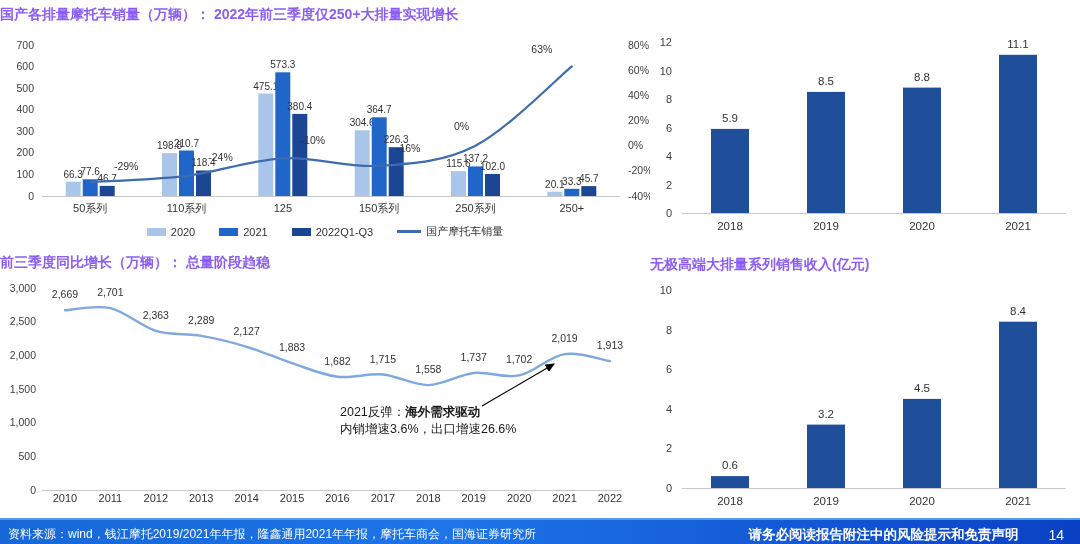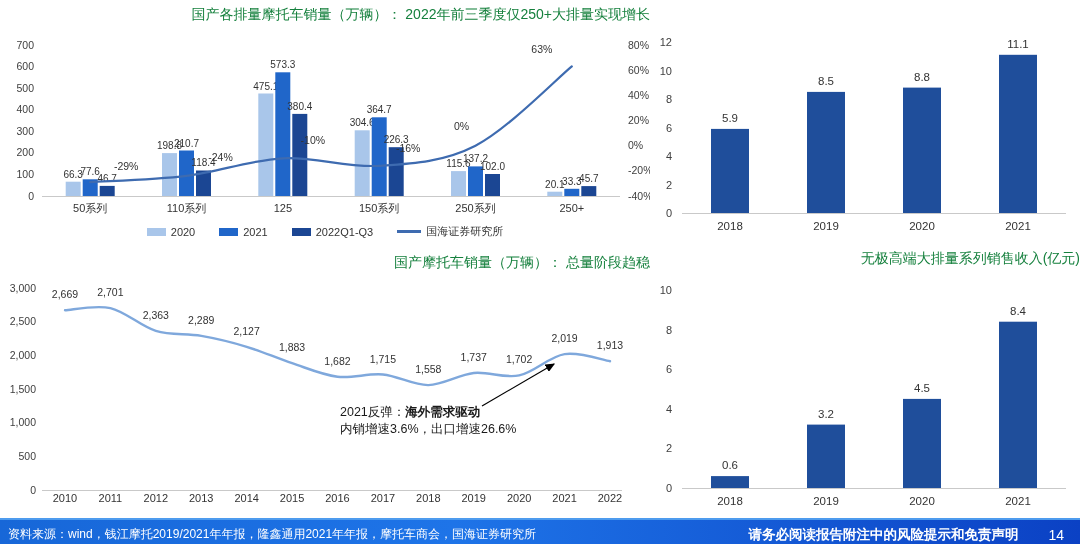--- a/index.html
+++ b/index.html
@@ -3,26 +3,26 @@
 <meta charset="utf-8">
 <style>
   html,body{margin:0;padding:0;background:#fff;}
   .slide{position:relative;width:1080px;height:544px;background:#ffffff;overflow:hidden;
          font-family:"Liberation Sans","DejaVu Sans",sans-serif;}
   .quad{position:absolute;}
   .q-tl{left:0;top:0;width:650px;height:250px;}
   .q-tr{left:650px;top:0;width:430px;height:250px;}
   .q-bl{left:0;top:250px;width:650px;height:264px;}
   .q-br{left:650px;top:250px;width:430px;height:266px;}
-  .chart-title{position:absolute;left:0;right:0;text-align:right;font-weight:normal;
-               font-size:14px;color:#15803d;white-space:nowrap;}
+  .chart-title{position:absolute;left:0;right:0;text-align:left;font-weight:bold;
+               font-size:14px;color:#8b5cf6;white-space:nowrap;}
   .q-tl .chart-title{top:6px;}
   .q-tr .chart-title{top:8px;}
   .q-bl .chart-title{top:4px;}
-  .q-br .chart-title{top:0;}
+  .q-br .chart-title{top:6px;}
   svg.chart{position:absolute;left:0;top:0;}
   .legend{position:absolute;left:0;right:0;top:224px;display:flex;justify-content:center;
           align-items:center;gap:24px;font-size:11px;color:#333;}
   .lg-item{display:flex;align-items:center;}
   .sw{display:inline-block;width:19px;height:8px;margin-right:5px;}
   .lsw{display:inline-block;width:24px;height:3px;margin-right:5px;}
   .footer{position:absolute;left:0;top:518px;width:1080px;height:26px;
           background:linear-gradient(90deg,#1767d8 0%,#1e74e8 42%,#0b41c4 100%);
           border-top:2px solid #4e9bee;box-sizing:border-box;
           display:flex;align-items:center;justify-content:space-between;
@@ -114,21 +114,21 @@
         <span class="lg-item">
           <span class="sw" style="background: rgb(32, 102, 201);"></span>
           <span>2021</span>
         </span>
         <span class="lg-item">
           <span class="sw" style="background: rgb(27, 70, 147);"></span>
           <span>2022Q1-Q3</span>
         </span>
         <span class="lg-item">
           <span class="lsw" style="background: rgb(62, 107, 176);"></span>
-          <span>国海证券研究所</span>
+          <span>国产摩托车销量</span>
         </span>
       </div>
   </div>
 
   <div class="quad q-tr">
     <svg class="chart" id="chart1" width="430" height="250">
         <text x="22" y="217" text-anchor="end" fill="#404040" font-size="11">0</text>
         <text x="22" y="188.5" text-anchor="end" fill="#404040" font-size="11">2</text>
         <text x="22" y="160" text-anchor="end" fill="#404040" font-size="11">4</text>
         <text x="22" y="131.5" text-anchor="end" fill="#404040" font-size="11">6</text>
@@ -145,21 +145,21 @@
         <rect x="253.0" y="87.6" width="38" height="125.4" fill="#1F4E9B"></rect>
         <text x="272" y="80.6" text-anchor="middle" fill="#333" font-size="11.5">8.8</text>
         <text x="272" y="230" text-anchor="middle" fill="#333" font-size="11.5">2020</text>
         <rect x="349.0" y="54.8" width="38" height="158.2" fill="#1F4E9B"></rect>
         <text x="368" y="47.82500000000002" text-anchor="middle" fill="#333" font-size="11.5">11.1</text>
         <text x="368" y="230" text-anchor="middle" fill="#333" font-size="11.5">2021</text>
       </svg>
   </div>
 
   <div class="quad q-bl">
-    <div class="chart-title">国产摩托车销量（万辆）： 总量阶段趋稳</div>
+    <div class="chart-title">前三季度同比增长（万辆）： 总量阶段趋稳</div>
     <svg class="chart" id="chart2" width="650" height="264">
         <text x="36" y="243.5" text-anchor="end" fill="#404040" font-size="10.5">0</text>
         <text x="36" y="209.83333333333334" text-anchor="end" fill="#404040" font-size="10.5">500</text>
         <text x="36" y="176.16666666666669" text-anchor="end" fill="#404040" font-size="10.5">1,000</text>
         <text x="36" y="142.5" text-anchor="end" fill="#404040" font-size="10.5">1,500</text>
         <text x="36" y="108.83333333333334" text-anchor="end" fill="#404040" font-size="10.5">2,000</text>
         <text x="36" y="75.16666666666666" text-anchor="end" fill="#404040" font-size="10.5">2,500</text>
         <text x="36" y="41.5" text-anchor="end" fill="#404040" font-size="10.5">3,000</text>
         <line x1="42" y1="240.5" x2="622" y2="240.5" stroke="#C9C9C9" stroke-width="1"></line>
         <path d="M65.0,60.3C72.6,59.9 95.3,54.7 110.4,58.1C125.6,61.6 140.7,76.3 155.8,80.9C171.0,85.5 186.1,83.2 201.3,85.9C216.4,88.5 231.5,92.2 246.7,96.8C261.8,101.3 276.9,108.2 292.1,113.2C307.2,118.2 322.4,124.9 337.5,126.7C352.6,128.6 367.8,123.1 382.9,124.5C398.1,125.9 413.2,135.3 428.3,135.1C443.5,134.8 458.6,124.7 473.8,123.0C488.9,121.4 504.0,128.6 519.2,125.4C534.3,122.2 549.4,106.4 564.6,104.1C579.7,101.7 602.4,110.0 610.0,111.2" fill="none" stroke="#7FA8DC" stroke-width="2.4" stroke-linecap="round"></path>

